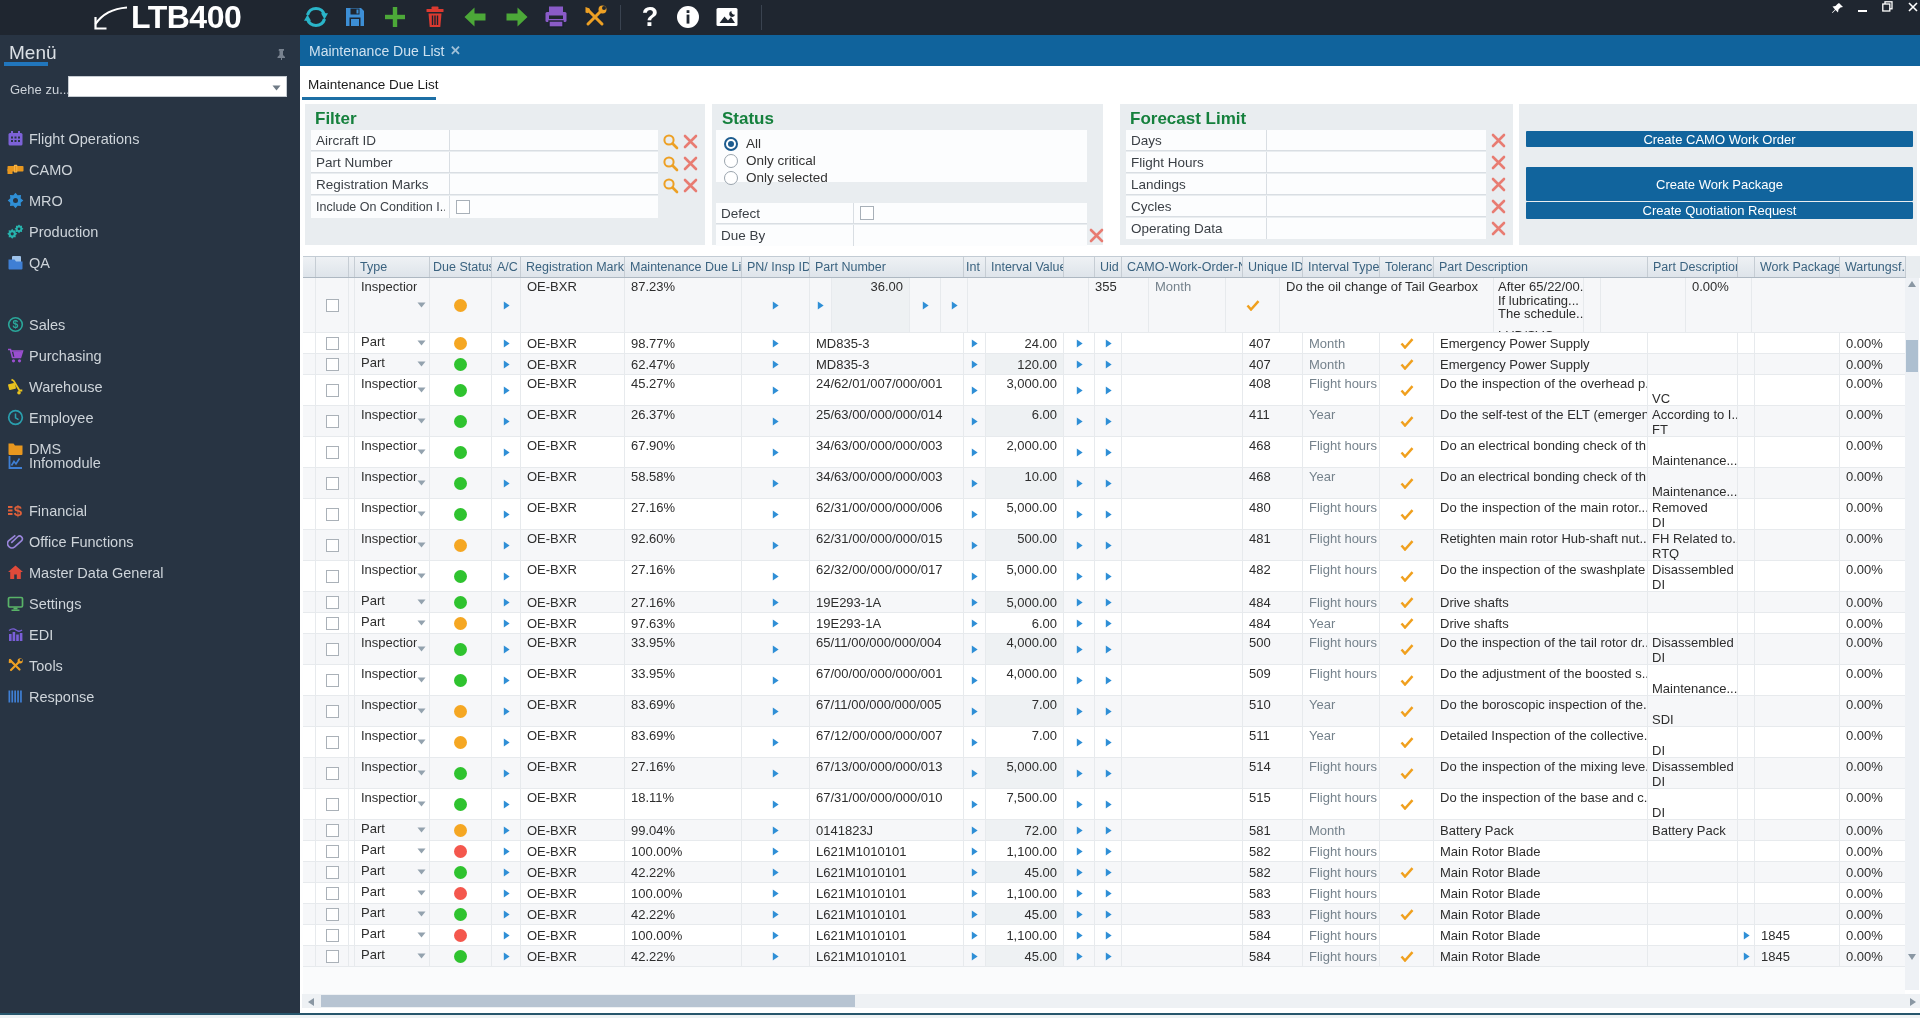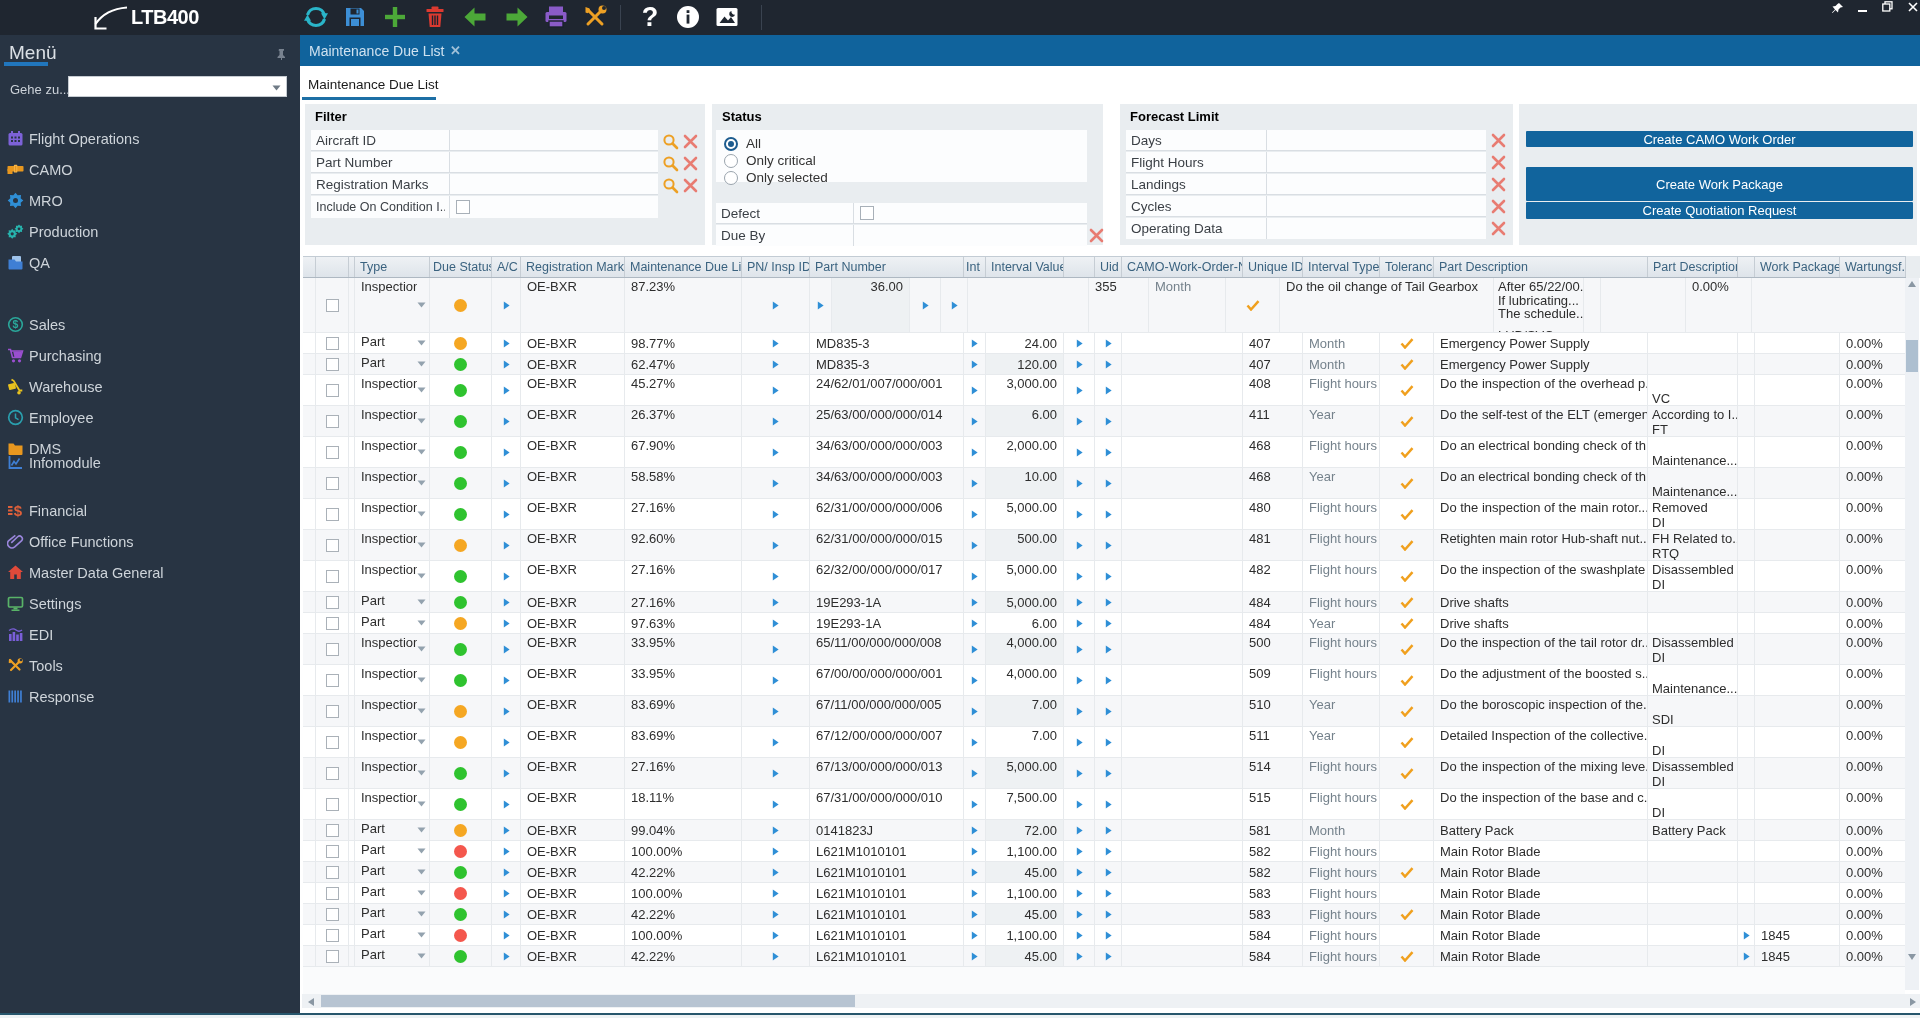--- a/index.html
+++ b/index.html
@@ -1,19 +1,19 @@
 <!DOCTYPE html>
 <html><head><meta charset="utf-8"><style>
 * {margin:0; padding:0; box-sizing:border-box;}
 html,body {width:1920px; height:1018px; overflow:hidden; font-family:"Liberation Sans",sans-serif;}
 #app {position:relative; width:1920px; height:1018px; background:#fff;}
 
 #topbar {position:absolute; left:0; top:0; width:1920px; height:35px; background:#1f2630;}
 #logo {position:absolute; left:94px; top:4px; display:flex; align-items:center;}
-#logotxt {color:#fff; font-size:20px; font-weight:bold; letter-spacing:-0.5px; margin-left:3px; line-height:26px;}
+#logotxt {color:#fff; font-size:32px; font-weight:bold; letter-spacing:-0.5px; margin-left:3px; line-height:26px;}
 .tbi {position:absolute; top:4px; width:26px; height:26px; display:flex; align-items:center; justify-content:center;}
 .tsep {position:absolute; top:5px; width:1px; height:25px; background:#3a4350;}
 .wc {position:absolute; top:1px; color:#fff; display:flex; align-items:center; justify-content:center; width:14px; height:11px;}
 
 #sidebar {position:absolute; left:0; top:35px; width:300px; height:978px; background:#283443;}
 #menutitle {position:absolute; left:9px; top:7px; color:#dbe0e5; font-size:19px;}
 #menuline {position:absolute; left:4px; top:27px; width:44px; height:4px; background:#2176bd;}
 #gehe {position:absolute; left:10px; top:47px; color:#ccd2d9; font-size:13px;}
 #gehebox {position:absolute; left:68px; top:41px; width:219px; height:21px; background:#fff; border:1px solid #c6ccd2;}
 #gehebox svg {position:absolute; right:5px; top:8px;}
@@ -23,21 +23,21 @@
 .mil {position:absolute; left:29px; color:#ced4da; font-size:14.5px;}
 
 #tabbar {position:absolute; left:300px; top:35px; width:1620px; height:31px; background:#10639c;}
 #tabtxt {position:absolute; left:9px; top:8px; color:#cfe2f0; font-size:14px;}
 #tabx {position:absolute; left:150px; top:8px; color:#9fc0d8; font-size:13px; font-weight:bold;}
 #whiterow {position:absolute; left:300px; top:66px; width:1620px; height:38px; background:#fff;}
 #itab {position:absolute; left:8px; top:11px; color:#1a1a1a; font-size:13.5px;}
 #itabline {position:absolute; left:2px; top:31px; width:134px; height:3px; background:#1d6fa5;}
 
 .panel {position:absolute; top:104px; height:141px; background:#e9edf0;}
-.ptitle {position:absolute; left:10px; top:5px; color:#000000; font-size:13px; font-weight:bold;}
+.ptitle {position:absolute; left:10px; top:5px; color:#15803d; font-size:17px; font-weight:bold;}
 .frow {position:absolute; background:#fcfdfe; display:flex; align-items:center;}
 .flab {color:#3a3f45; font-size:13.5px; padding-left:5px; white-space:nowrap; overflow:hidden; max-width:133px;}
 .fsep {position:absolute; top:0; width:1px; height:100%; background:#d9dee3;}
 .cbx {width:14px; height:14px; background:#fff; border:1px solid #a8b0b8; display:inline-block;}
 .cb {width:13px; height:13px; background:#fff; border:1px solid #aab1b8; display:inline-block;}
 .pic {position:absolute; display:flex;}
 .btn {position:absolute; left:7px; width:387px; background:#11649d; color:#fff; font-size:13px;
   display:flex; align-items:center; justify-content:center; border-radius:1px;}
 .rad {width:14px; height:14px; border-radius:50%; background:#fff; border:1px solid #9aa4ad; display:inline-block;}
 .rad.on {border:2px solid #1d5c8f; background:#fff; position:relative;}
@@ -1304,21 +1304,21 @@
         </div>
         <div class="c7 ">
           <span class="tx">33.95%</span>
         </div>
         <div class="c8 wg">
           <svg width="7" height="9" viewBox="0 0 7 9" style="display:block;">
             <path d="M0.8 0.5 L6.6 4.5 L0.8 8.5 Z" fill="#2f8fd6"></path>
           </svg>
         </div>
         <div class="c9 ">
-          <span class="tx">65/11/00/000/000/008</span>
+          <span class="tx">65/11/00/000/000/004</span>
         </div>
         <div class="c10 wg">
           <svg width="7" height="9" viewBox="0 0 7 9" style="display:block;">
             <path d="M0.8 0.5 L6.6 4.5 L0.8 8.5 Z" fill="#2f8fd6"></path>
           </svg>
         </div>
         <div class="c11 rt">
           <span class="tx">4,000.00</span>
         </div>
         <div class="c12 wg">

